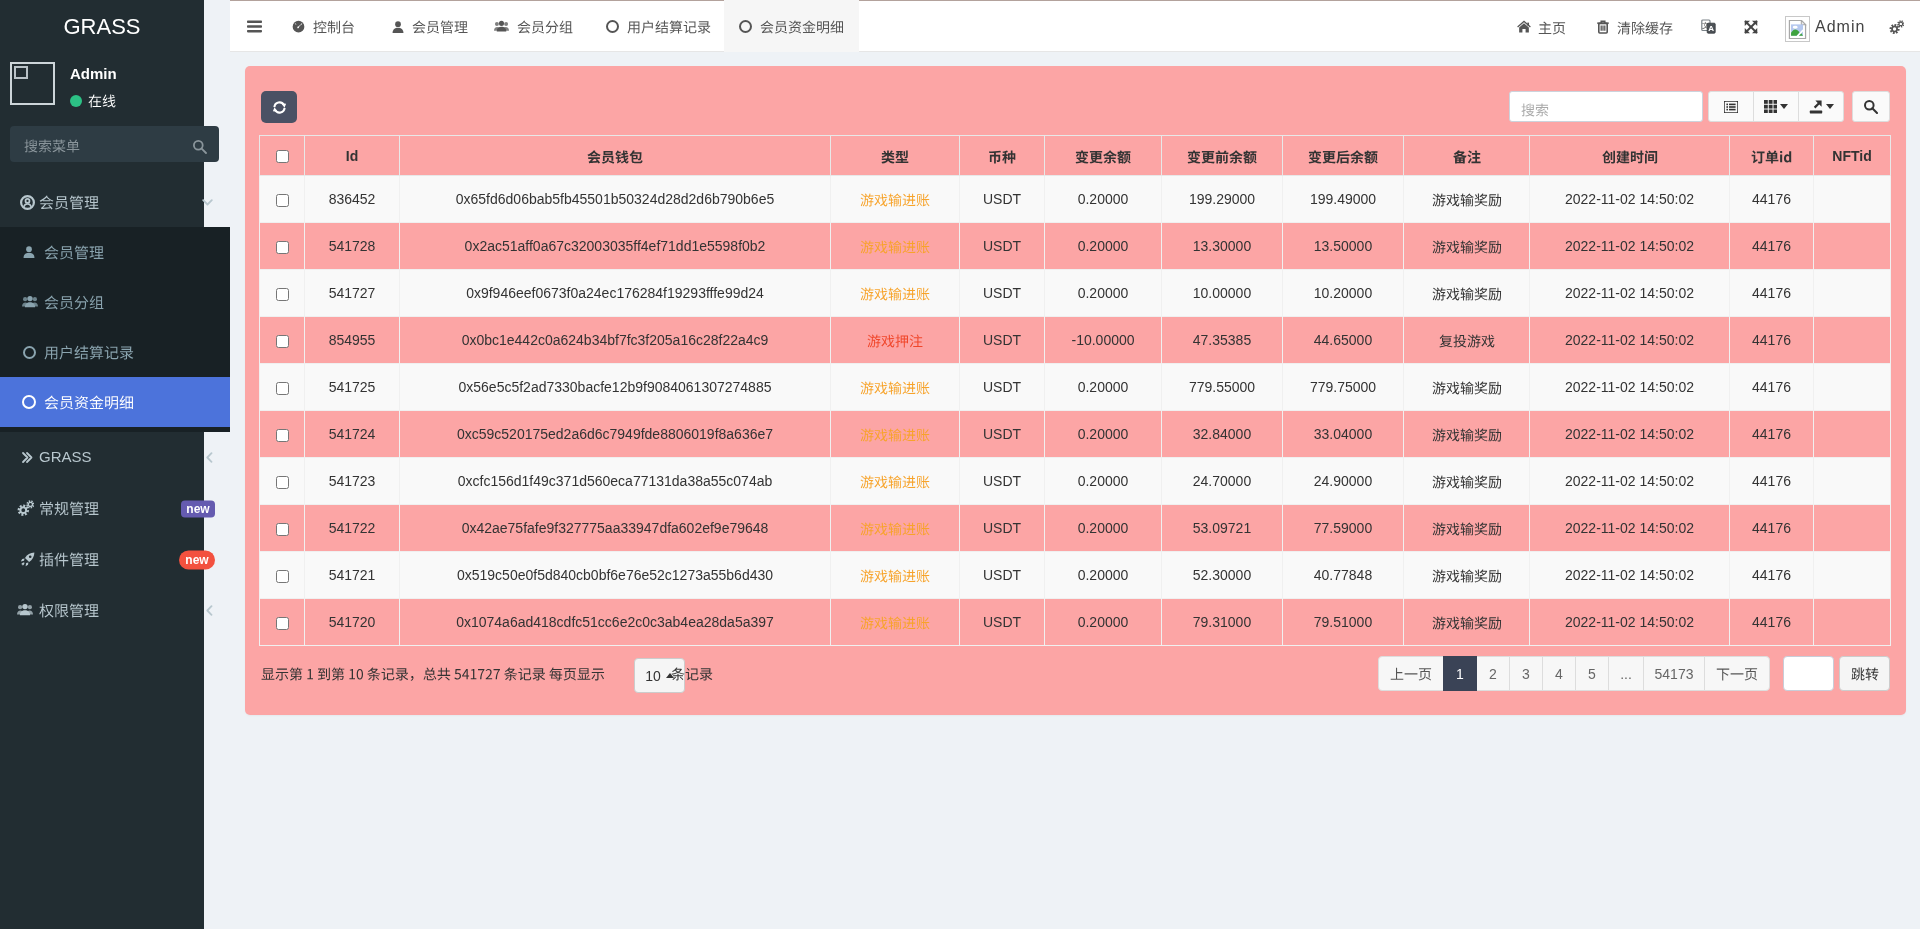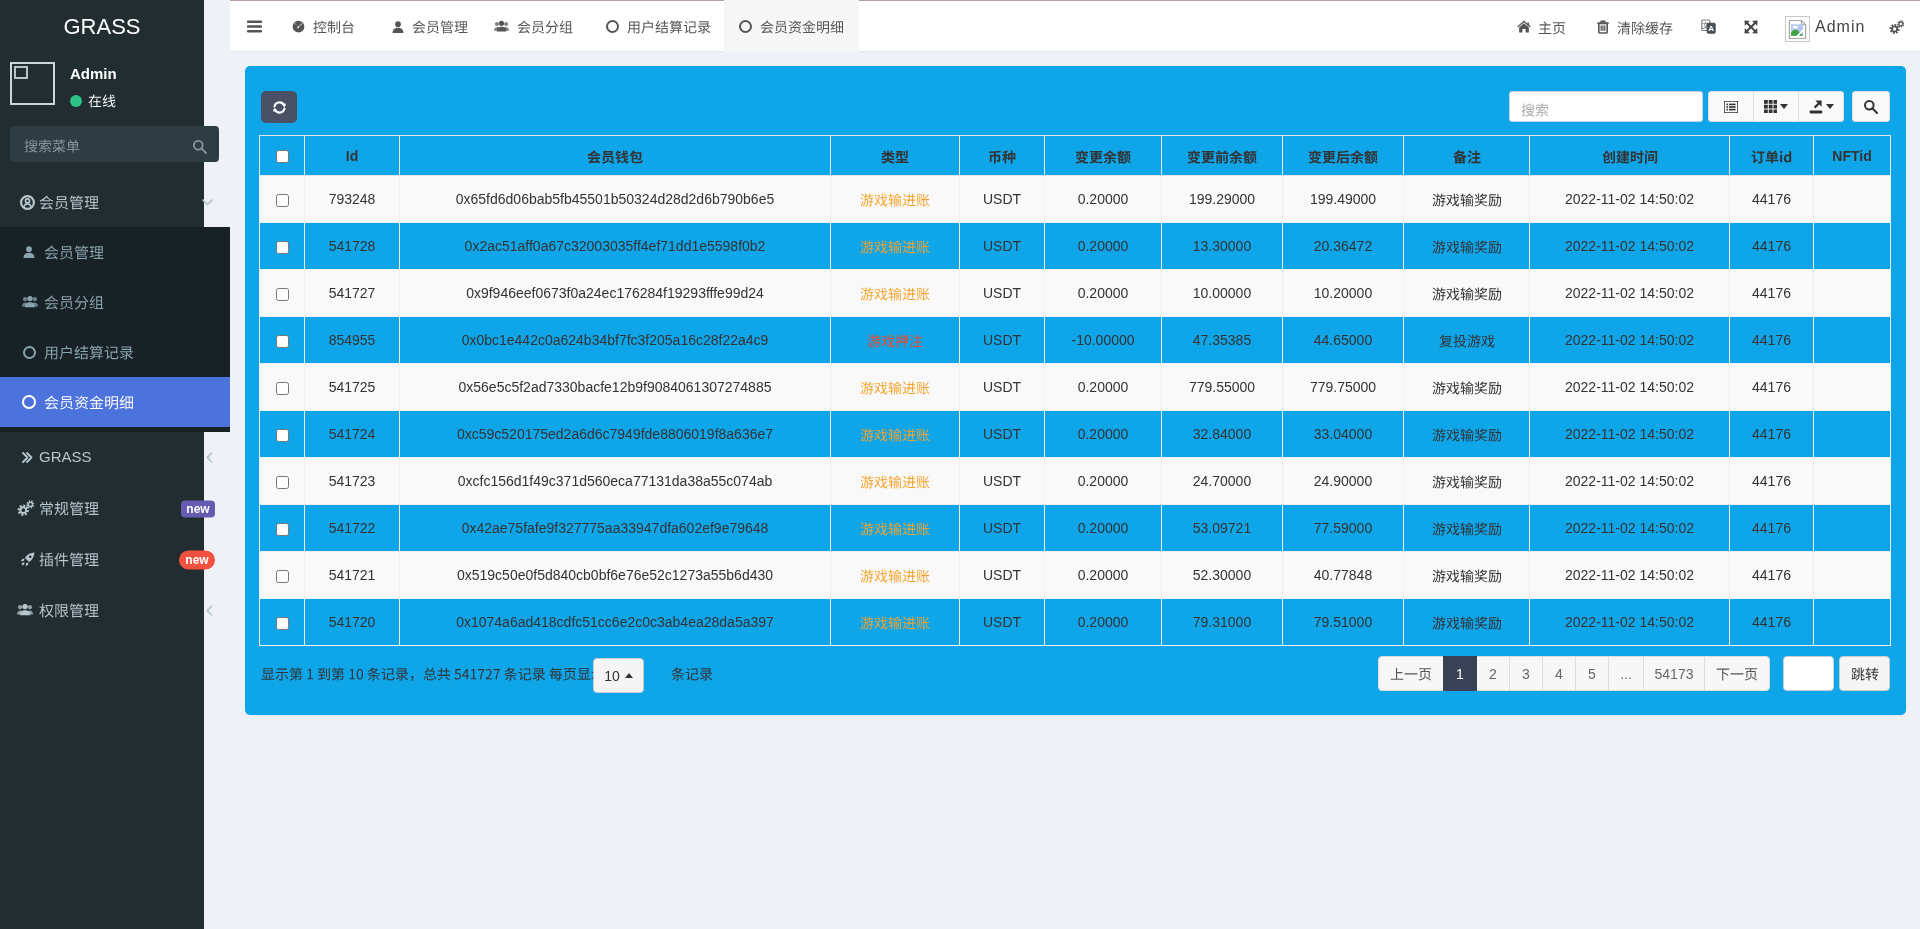--- a/index.html
+++ b/index.html
@@ -23,36 +23,36 @@
 .mi.active{background:#4c73db}
 .badge{position:absolute;top:50%;transform:translateY(-50%);right:15px;color:#fff;font-size:12px;font-weight:bold;text-align:center}
 .b-hot{width:29px;height:16px;line-height:16px;border-radius:3px;background:#3e97f5}
 .b-new1{width:34px;height:17px;line-height:17px;border-radius:4px;background:#655bb0}
 .b-new2{width:36px;height:19px;line-height:19px;border-radius:10px;background:#f3513f}
 #topline{position:absolute;left:230px;top:0;right:0;height:1px;background:#b3a29c}
 #navbar{position:absolute;left:230px;top:1px;right:0;height:51px;background:#fff;border-bottom:1px solid #e6e6e6}
 .tab{position:absolute;top:0;height:51px;display:flex;align-items:center}
 .tab .lb{margin-left:8px}
 .ritem{position:absolute;top:0;height:51px;display:flex;align-items:center;color:#555;font-size:14px}
-#card{position:absolute;left:245px;top:66px;width:1661px;height:649px;background:#0ea5e9;border-radius:5px;box-shadow:0 1px 2px rgba(0,0,0,.04)}
+#card{position:absolute;left:245px;top:66px;width:1661px;height:649px;background:#fca5a5;border-radius:5px;box-shadow:0 1px 2px rgba(0,0,0,.04)}
 .rbtn{position:absolute;left:16px;top:25px;width:36px;height:32px;background:#4a5164;border-radius:5px;display:flex;align-items:center;justify-content:center}
 .sinput{position:absolute;left:1264px;top:25px;width:194px;height:31px;border:1px solid #ccd3dc;border-radius:3px;background:#fff}
 .sinput span{position:absolute;left:11px;top:8px}
 .bgrp{position:absolute;left:1463px;top:25px;height:31px}
 .tbtn{position:absolute;top:0;width:46px;height:31px;background:#fafafa;border:1px solid #ddd;display:flex;align-items:center;justify-content:center;gap:3px}
 .mbtn{position:absolute;left:1607px;top:25px;width:38px;height:31px;background:#fafafa;border:1px solid #ddd;border-radius:3px;display:flex;align-items:center;justify-content:center}
 table{position:absolute;left:14px;top:69px;border-collapse:collapse;table-layout:fixed;width:1631px}
 th,td{border:1px solid #f0f0f0;text-align:center;font-size:14px;color:#333;overflow:hidden}
 th{height:40px;font-weight:bold;border-color:#e8e8e8}
 td{height:47px}
 tr.odd td{background:#f9f9f9}
 .ck{display:inline-block;width:13px;height:13px;border:1.5px solid #767676;border-radius:2.5px;background:#fff;vertical-align:middle}
 .pgtext{position:absolute;left:16px;top:0;height:100%;display:flex;align-items:center}
 .botbar{position:absolute;left:0;top:590px;width:100%;height:35px}
-.selpg{position:absolute;left:348px;top:2px;width:51px;height:35px;background:#f5f5f5;border:1px solid #ccc;border-radius:4px;display:flex;align-items:center;justify-content:center;gap:5px;font-size:14px;color:#333}
+.selpg{position:absolute;left:389px;top:2px;width:51px;height:35px;background:#f5f5f5;border:1px solid #ccc;border-radius:4px;display:flex;align-items:center;justify-content:center;gap:5px;font-size:14px;color:#333}
 .pgul{position:absolute;left:1133px;top:0;height:35px;display:flex}
 .pgc{height:35px;border:1px solid #ddd;margin-left:-1px;display:flex;align-items:center;justify-content:center;background:#f7f7f7;color:#666;font-size:14px}
 .pgc.first{border-radius:4px 0 0 4px;margin-left:0}
 .pgc.last{border-radius:0 4px 4px 0}
 .pgc.on{background:#3a4356;color:#fff;border-color:#3a4356;z-index:2}
 .jinput{position:absolute;left:1538px;top:0;width:51px;height:35px;border:1px solid #c8cdd8;border-radius:4px;background:#fff}
 .jbtn{position:absolute;left:1594px;top:0;width:51px;height:35px;background:#f5f5f5;border:1px solid #ccc;border-radius:4px;display:flex;align-items:center;justify-content:center}
 </style></head>
 <body>
 <svg style="position:absolute;width:0;height:0" aria-hidden="true">
@@ -507,21 +507,21 @@
             </svg></th>
           <th><svg width="41.3" height="14" viewBox="0 -88 294.8 100" style="vertical-align:middle;">
               <use href="#ddid" fill="#333"></use>
             </svg></th>
           <th>NFTid</th>
         </tr>
       </thead>
       <tbody>
         <tr class="odd">
           <td><span class="ck"></span></td>
-          <td>793248</td>
+          <td>836452</td>
           <td>0x65fd6d06bab5fb45501b50324d28d2d6b790b6e5</td>
           <td><svg width="70.0" height="14" viewBox="0 -88 500.0 100" style="vertical-align:middle;">
               <use href="#yxsjz" fill="#f7a32a"></use>
             </svg></td>
           <td>USDT</td>
           <td>0.20000</td>
           <td>199.29000</td>
           <td>199.49000</td>
           <td><svg width="70.0" height="14" viewBox="0 -88 500.0 100" style="vertical-align:middle;">
               <use href="#yxsjl" fill="#333"></use>
@@ -533,21 +533,21 @@
         <tr class="even">
           <td><span class="ck"></span></td>
           <td>541728</td>
           <td>0x2ac51aff0a67c32003035ff4ef71dd1e5598f0b2</td>
           <td><svg width="70.0" height="14" viewBox="0 -88 500.0 100" style="vertical-align:middle;">
               <use href="#yxsjz" fill="#f7a32a"></use>
             </svg></td>
           <td>USDT</td>
           <td>0.20000</td>
           <td>13.30000</td>
-          <td>20.36472</td>
+          <td>13.50000</td>
           <td><svg width="70.0" height="14" viewBox="0 -88 500.0 100" style="vertical-align:middle;">
               <use href="#yxsjl" fill="#333"></use>
             </svg></td>
           <td>2022-11-02 14:50:02</td>
           <td>44176</td>
           <td></td>
         </tr>
         <tr class="odd">
           <td><span class="ck"></span></td>
           <td>541727</td>

